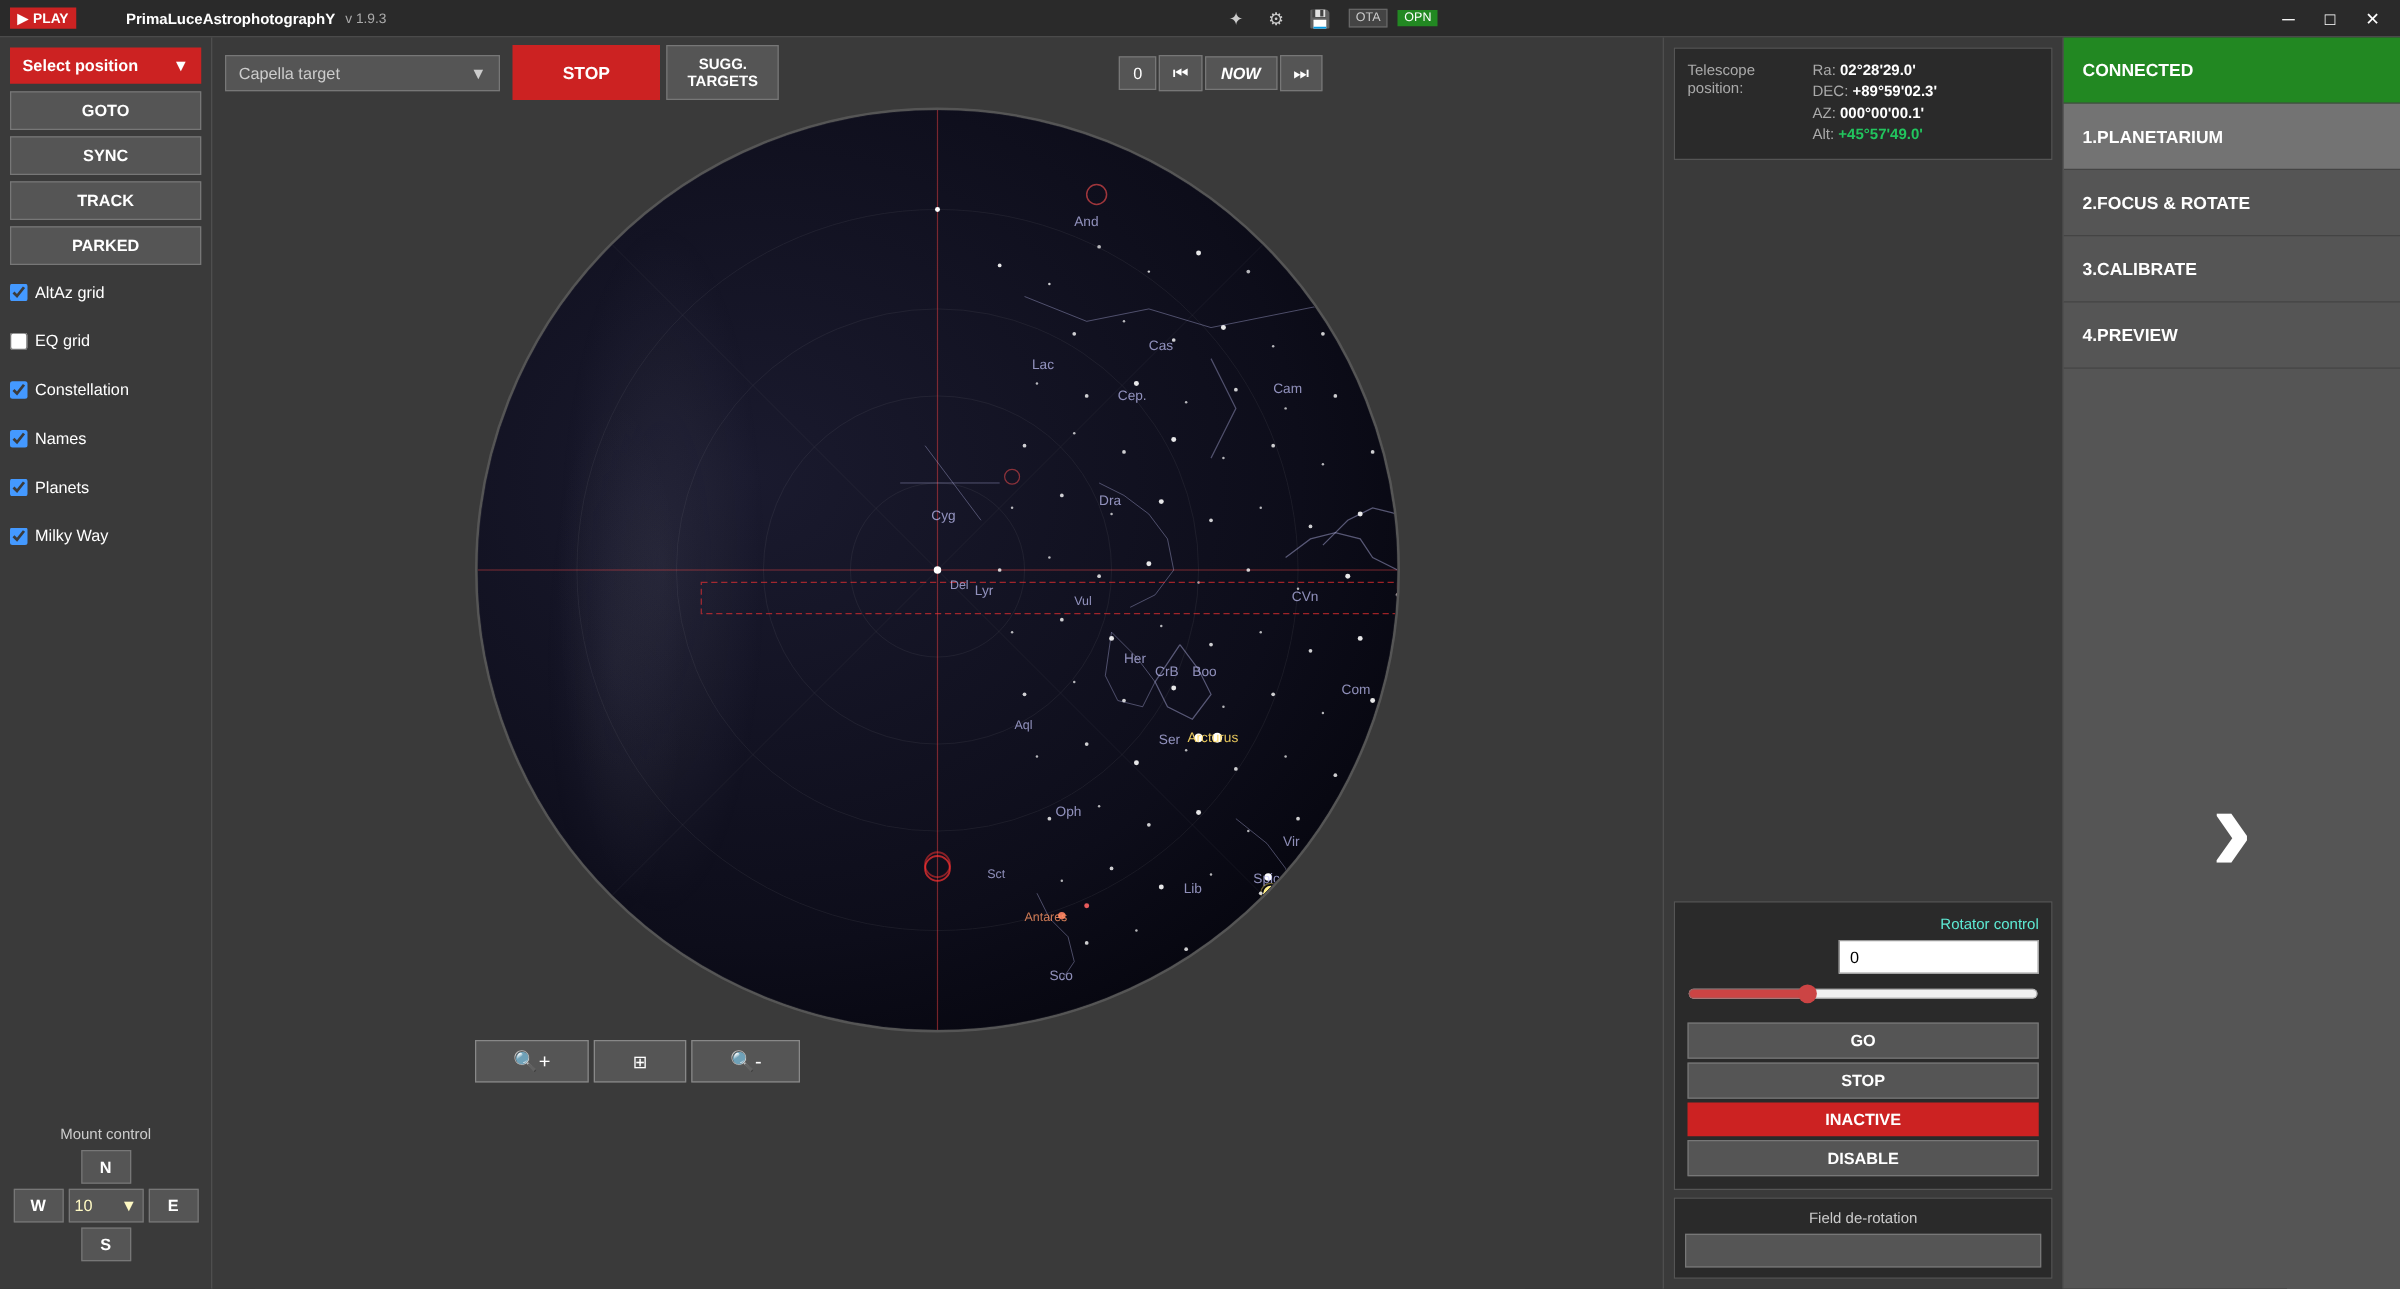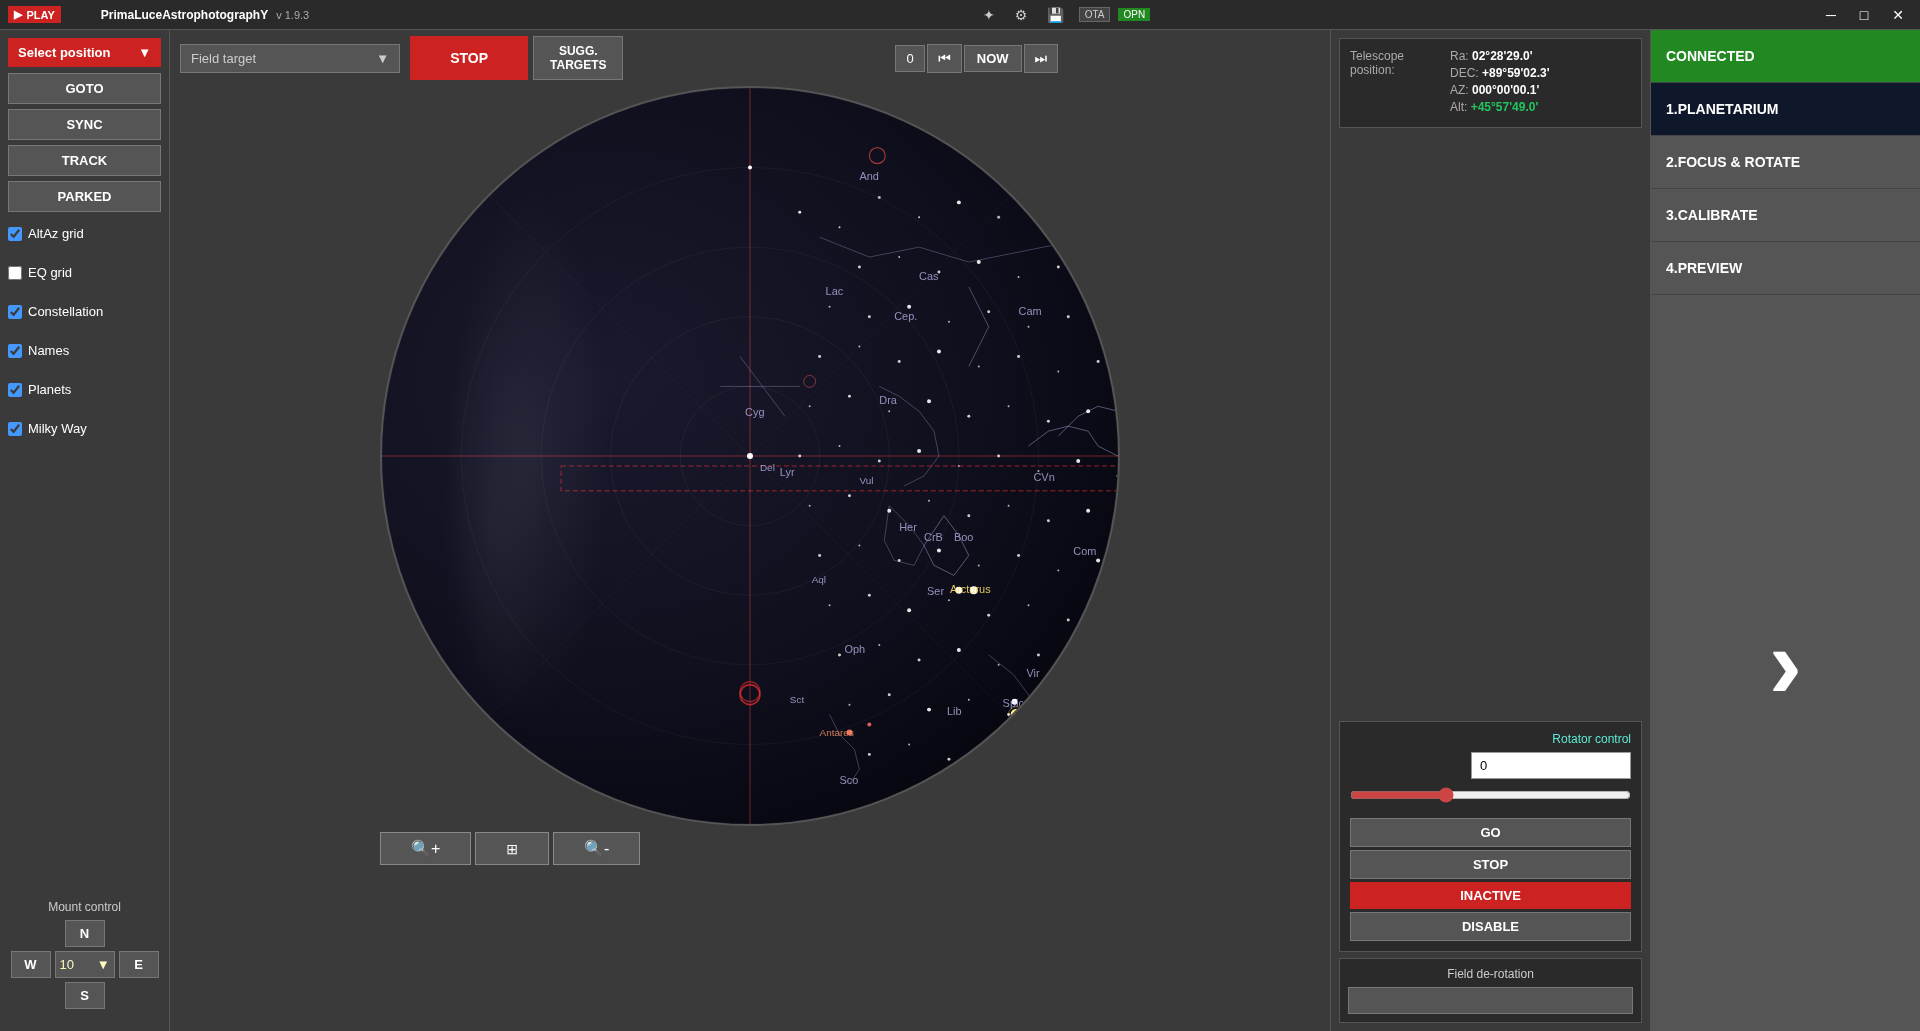--- a/index.html
+++ b/index.html
@@ -238,20 +238,21 @@
       text-align: center;
     }
     .time-now-btn {
       background: #555;
       color: #fff;
       border: 1px solid #777;
       padding: 5px 12px;
       cursor: pointer;
       font-size: 13px;
       font-weight: bold;
+      font-style: italic;
     }
 
     
     #starmap-container {
       position: relative;
       width: 740px;
       height: 740px;
     }
     #starmap {
       width: 740px;
@@ -460,21 +461,21 @@
       cursor: pointer;
       font-size: 14px;
       font-weight: bold;
       text-align: left;
       width: 100%;
     }
     .module-btn.connected {
       background: #228822;
     }
     .module-btn.active {
-      background: #0f172a;
+      background: #737373;
     }
 
     
     #arrow-panel {
       flex: 1;
       background: #555;
       display: flex;
       align-items: center;
       justify-content: center;
       cursor: pointer;
@@ -572,21 +573,21 @@
       <div class="mc-row">
         <button class="mc-btn">S</button>
       </div>
     </div>
   </div>
 
   <div id="center-panel">
 
     <div id="center-topbar">
       <div id="target-selector">
-        <span>Field target</span>
+        <span>Capella target</span>
         <span>▼</span>
       </div>
 
       <div style="display:flex; gap:5px;">
         <button class="stop-btn-red" style="padding:7px 25px; font-size:14px;">STOP</button>
         <button class="sugg-btn" style="padding:7px 10px;">SUGG. TARGETS</button>
       </div>
 
       <div id="time-controls">
         <div class="time-display">0</div>

